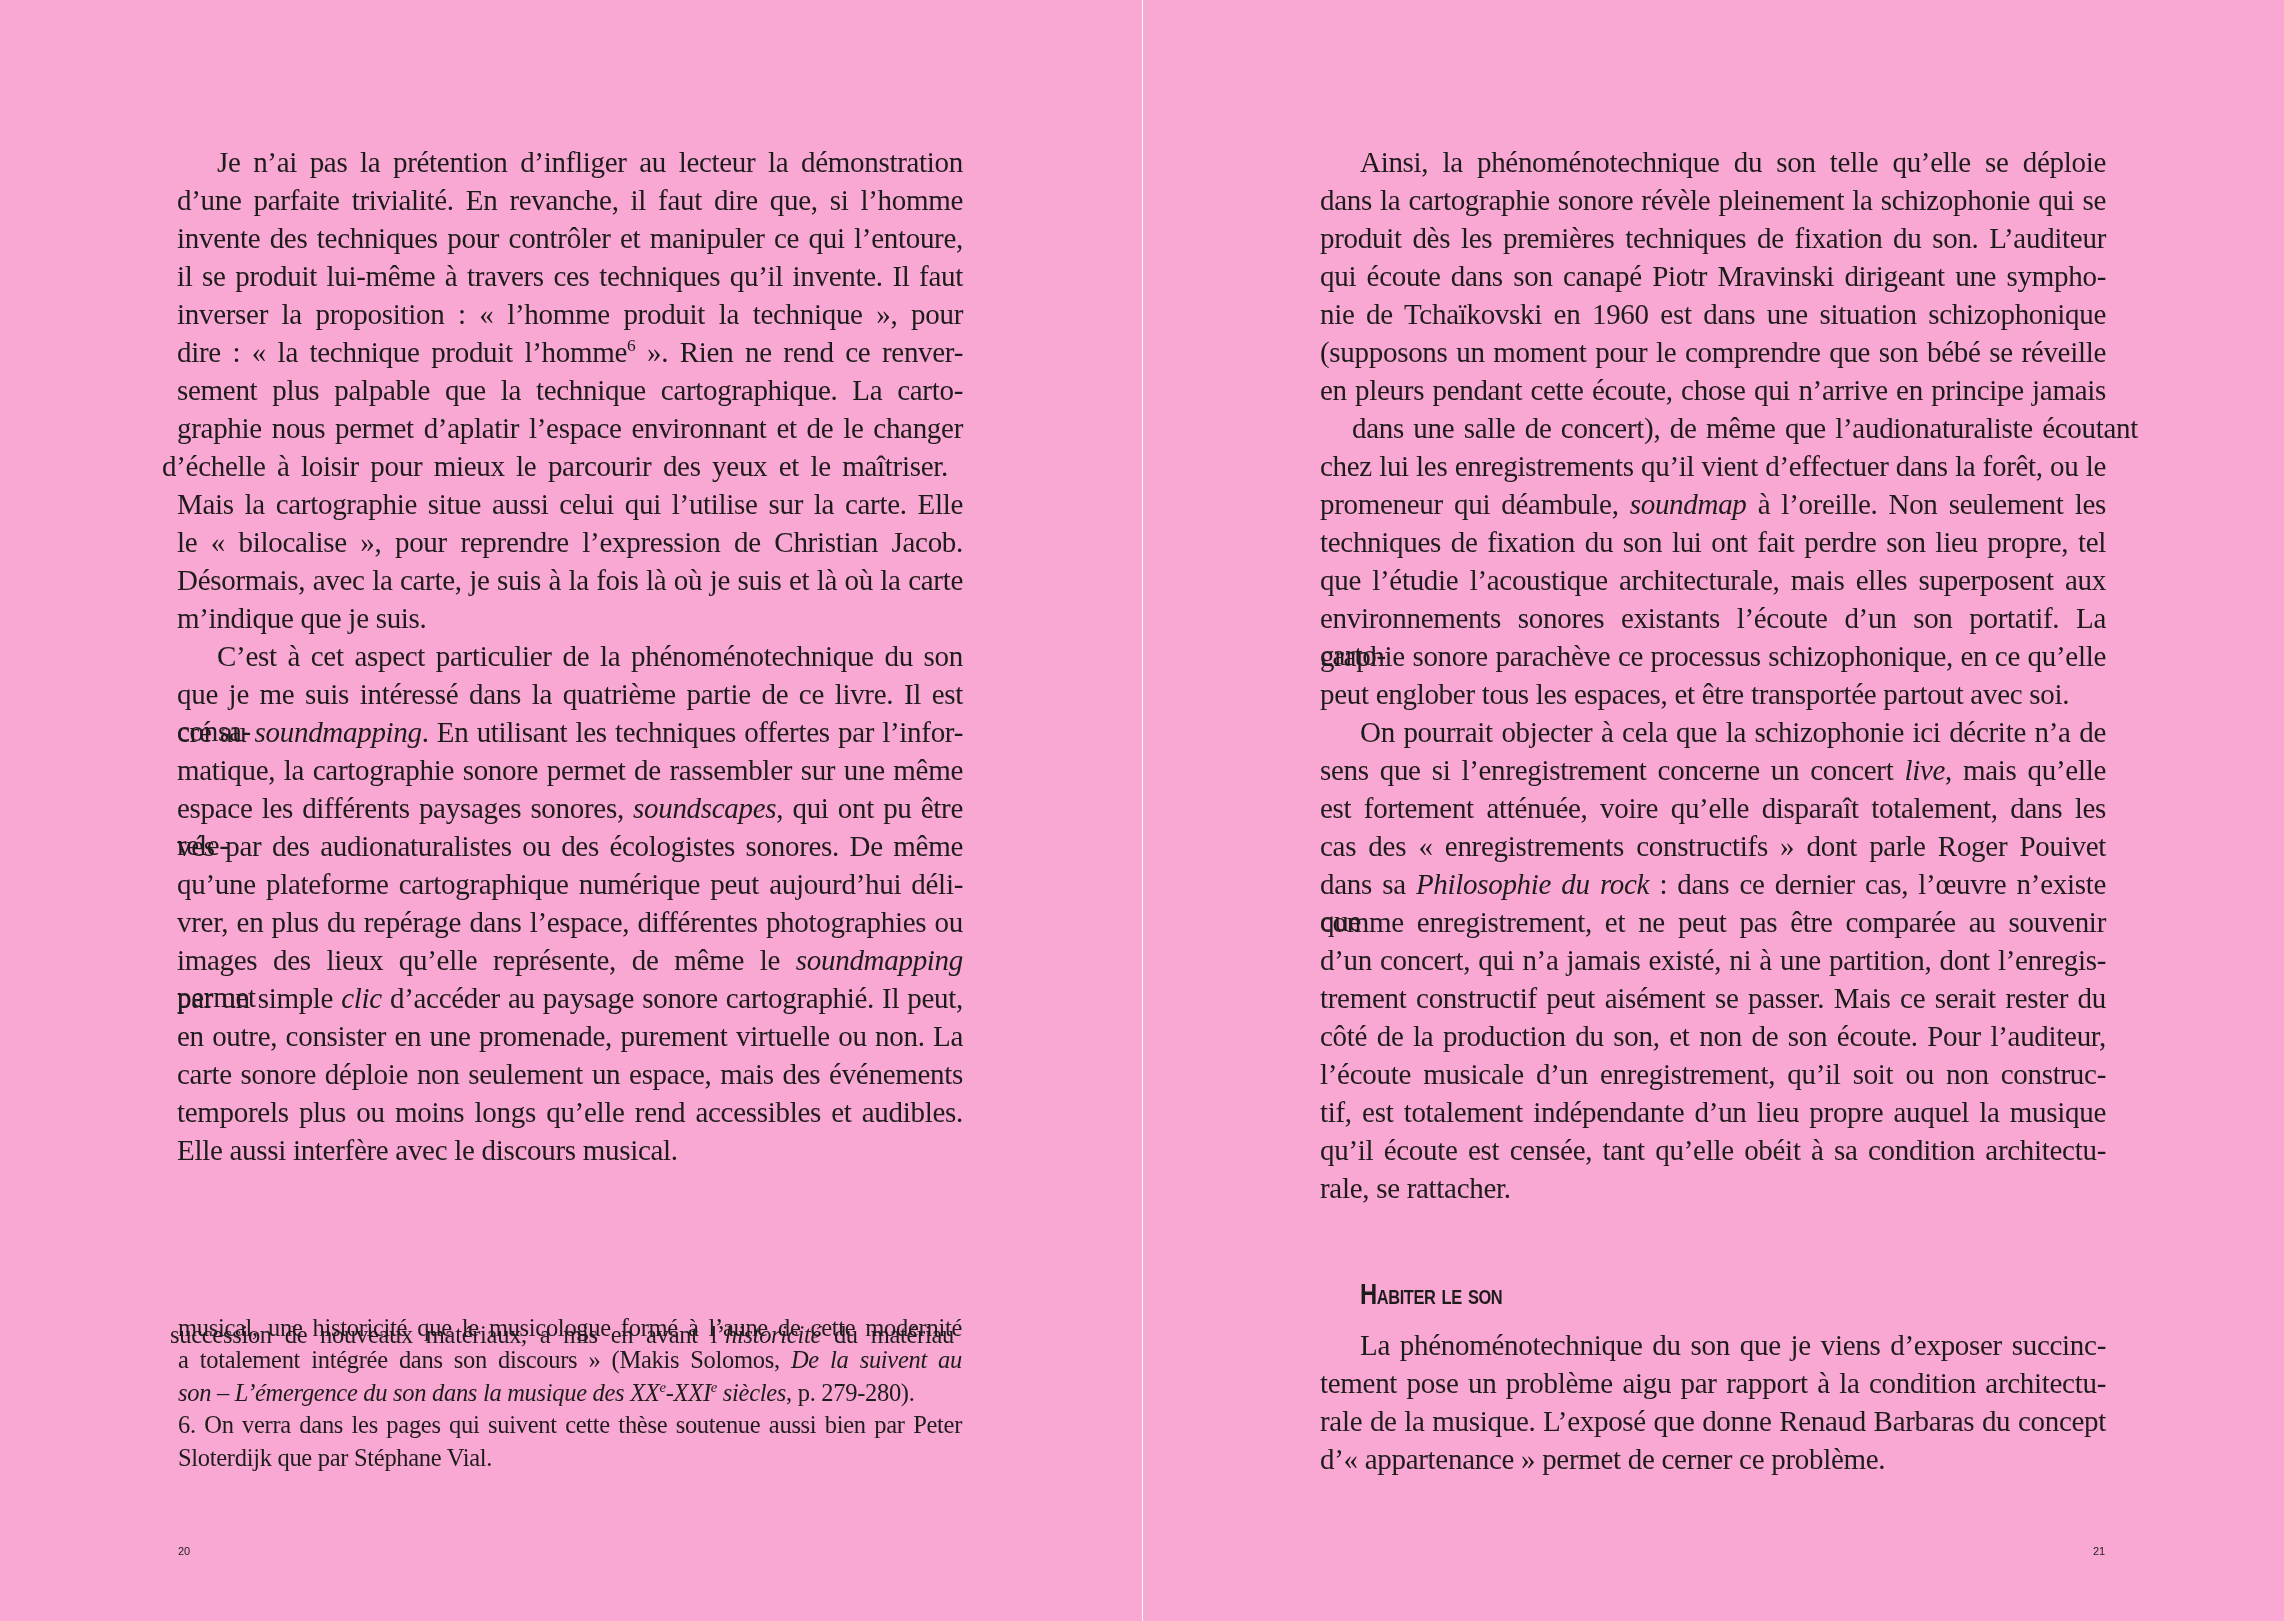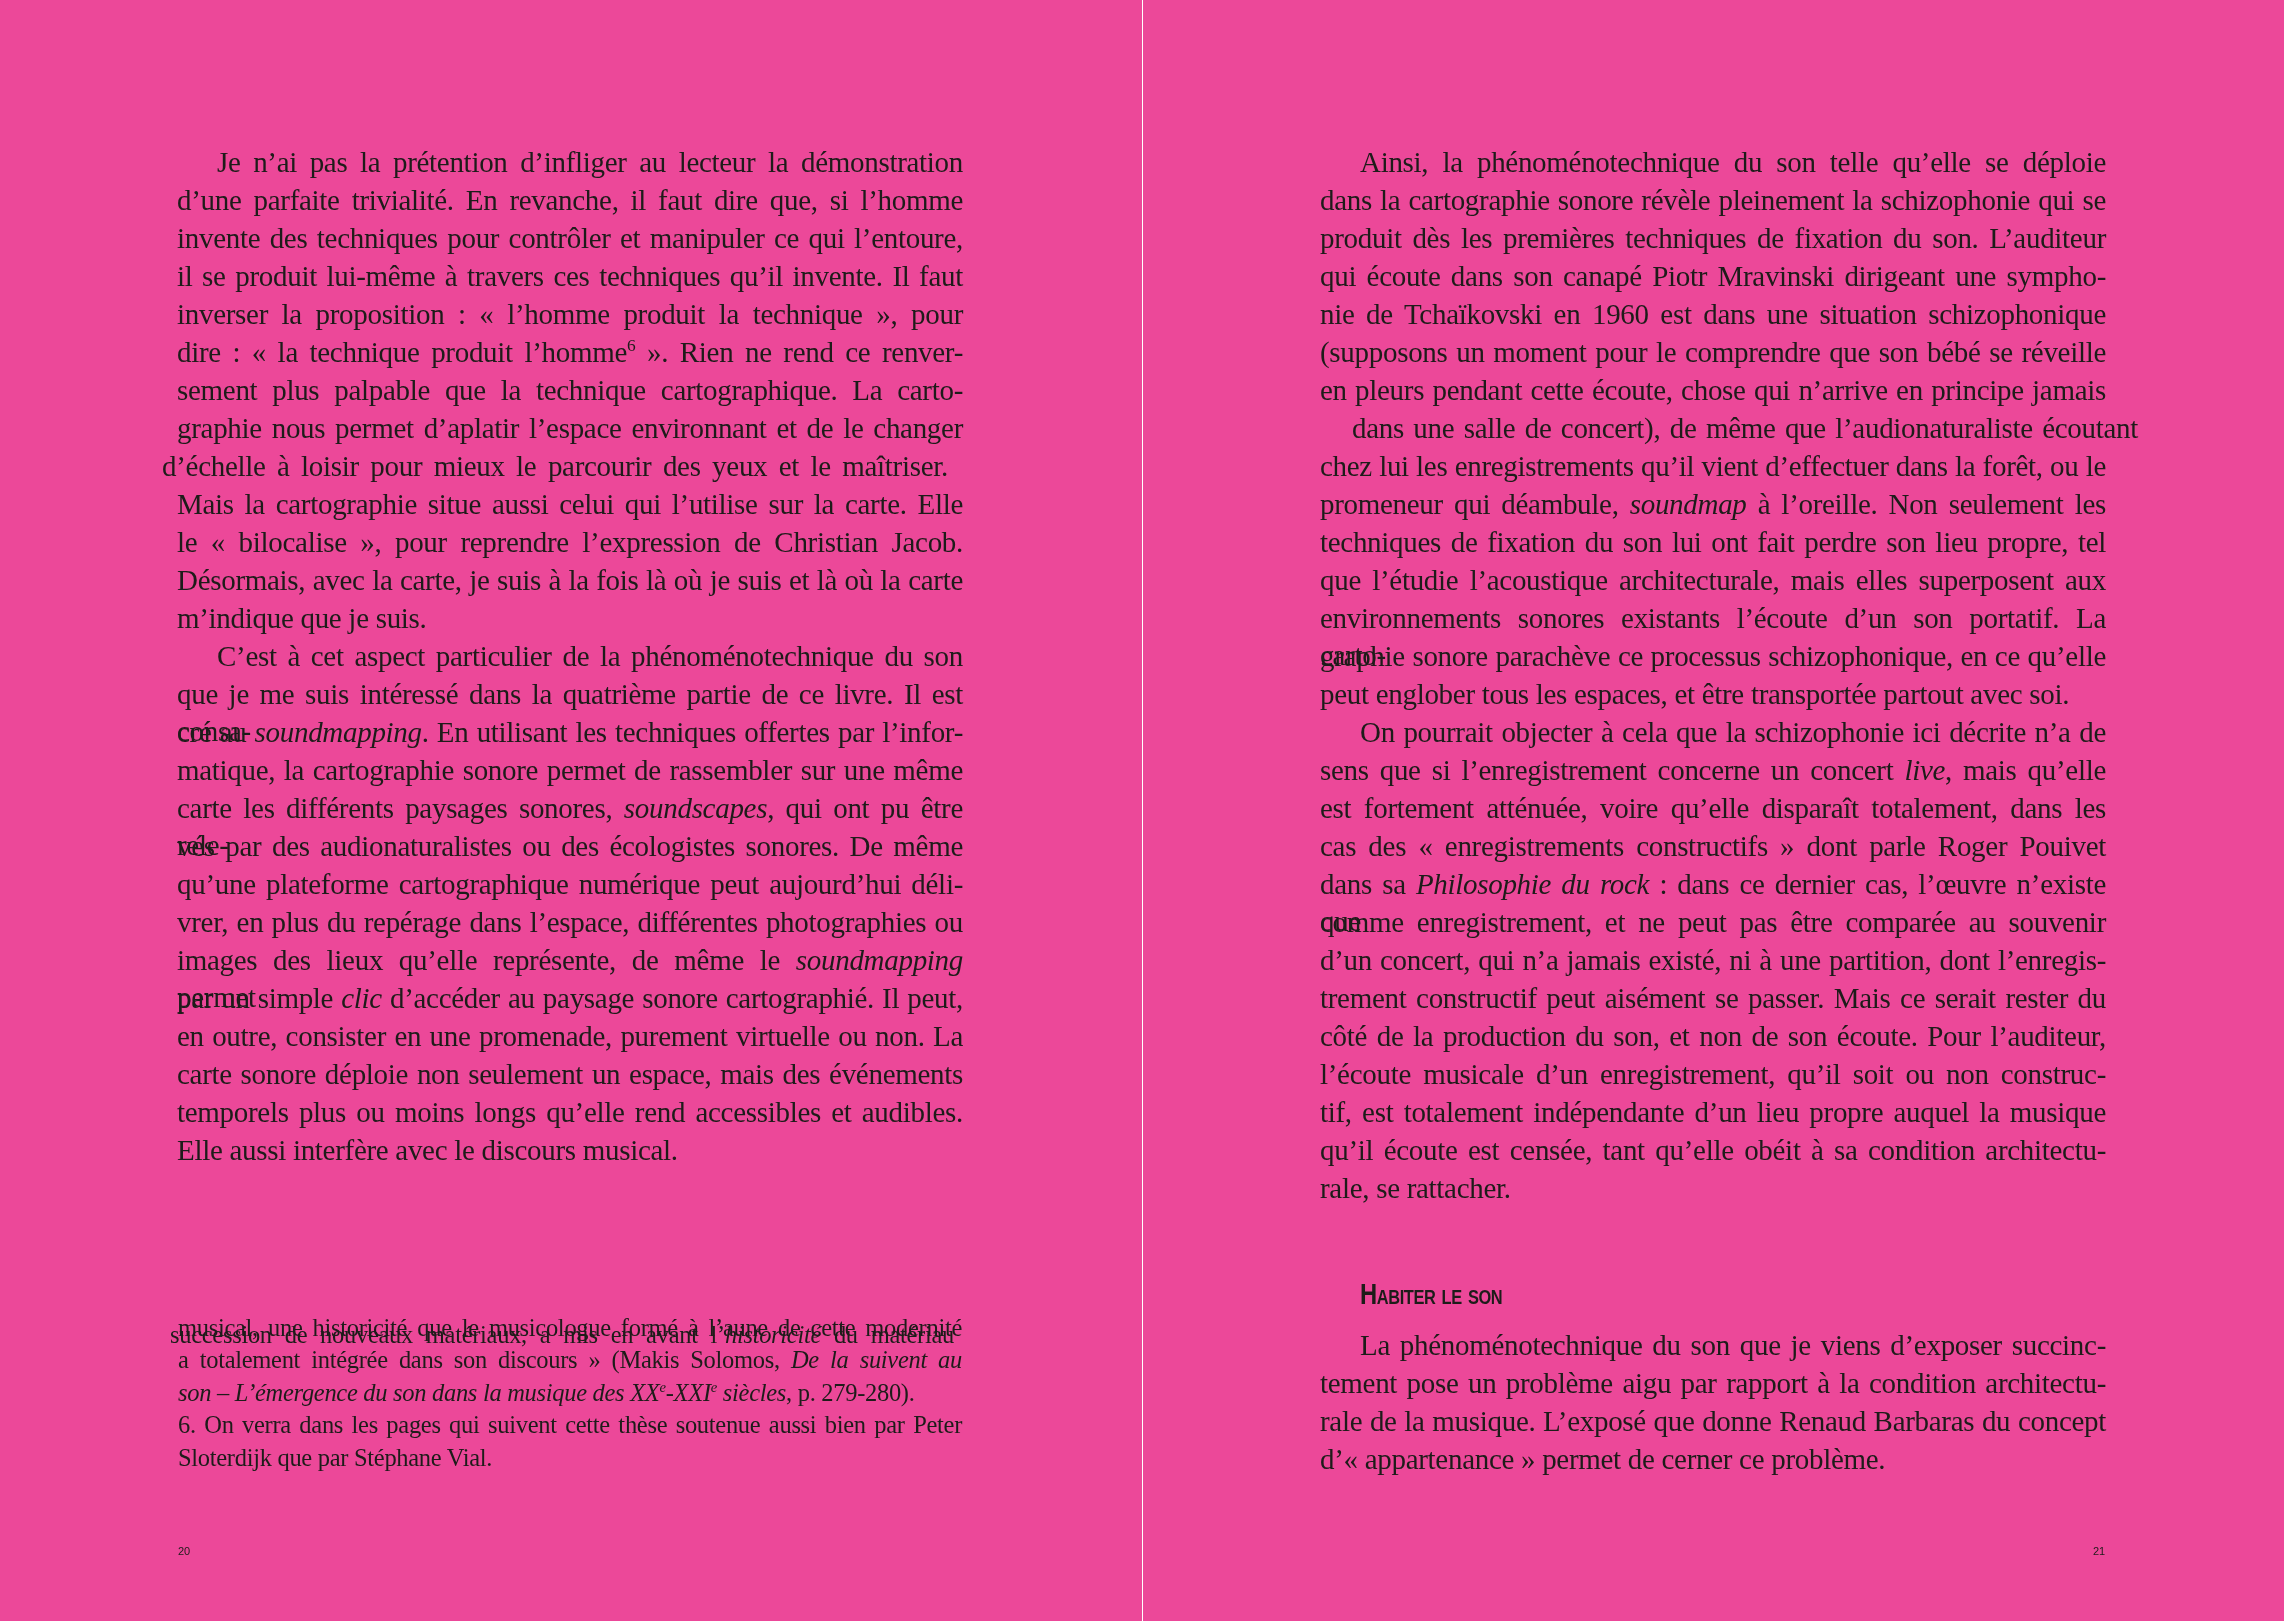--- a/index.html
+++ b/index.html
@@ -1,17 +1,17 @@
 <!DOCTYPE html>
 <html><head>
 <meta charset="utf-8">
 <style>
   html, body { margin: 0; padding: 0; background: #ffffff; }
   body { width: 2285px; height: 1621px; position: relative; overflow: hidden; }
-  .page { position: absolute; top: 0; height: 1621px; width: 1142px; background: #ec4899; }
+  .page { position: absolute; top: 0; height: 1621px; width: 1142px; background: #f9a8d4; }
   .page.left { left: 0; }
   .page.right { left: 1143px; text-decoration: underline; }
   .line {
     position: absolute;
     font-family: "Liberation Serif", "DejaVu Serif", serif;
     font-size: 29px;
     line-height: 37px;
     color: #1e1c1a;
     white-space: nowrap;
     text-align: justify;
@@ -69,21 +69,21 @@
       <div class="line" style="left: 177px; width: 786px; top: 410px; white-space: normal; height: 38px; overflow: visible;"><span>graphie nous permet d’aplatir l’espace environnant et de le changer</span></div>
       <div class="line" style="left: 162px; width: 786px; top: 448px; white-space: normal; height: 38px; overflow: visible;"><span>d’échelle à loisir pour mieux le parcourir des yeux et le maîtriser.</span></div>
       <div class="line" style="left: 177px; width: 786px; top: 486px; white-space: normal; height: 38px; overflow: visible;"><span>Mais la cartographie situe aussi celui qui l’utilise sur la carte. Elle</span></div>
       <div class="line" style="left: 177px; width: 786px; top: 524px; white-space: normal; height: 38px; overflow: visible;"><span>le « bilocalise », pour reprendre l’expression de Christian Jacob.</span></div>
       <div class="line" style="left: 177px; width: 786px; top: 562px; white-space: normal; height: 38px; overflow: visible;"><span>Désormais, avec la carte, je suis à la fois là où je suis et là où la carte</span></div>
       <div class="line last" style="left: 177px; width: 786px; top: 600px; white-space: normal; height: 38px; overflow: visible;"><span>m’indique que je suis.</span></div>
       <div class="line indent" style="left: 177px; width: 786px; top: 638px; white-space: normal; height: 38px; overflow: visible;"><span>C’est à cet aspect particulier de la phénoménotechnique du son</span></div>
       <div class="line" style="left: 177px; width: 786px; top: 676px; white-space: normal; height: 38px; overflow: visible;"><span>que je me suis intéressé dans la quatrième partie de ce livre. Il est consa-</span></div>
       <div class="line" style="left: 177px; width: 786px; top: 714px; white-space: normal; height: 38px; overflow: visible;"><span>cré au </span><span style="font-style: italic;">soundmapping</span><span>. En utilisant les techniques offertes par l’infor-</span></div>
       <div class="line" style="left: 177px; width: 786px; top: 752px; white-space: normal; height: 38px; overflow: visible;"><span>matique, la cartographie sonore permet de rassembler sur une même</span></div>
-      <div class="line" style="left: 177px; width: 786px; top: 790px; white-space: normal; height: 38px; overflow: visible;"><span>carte les différents paysages sonores, </span><span style="font-style: italic;">soundscapes</span><span>, qui ont pu être rele-</span></div>
+      <div class="line" style="left: 177px; width: 786px; top: 790px; white-space: normal; height: 38px; overflow: visible;"><span>espace les différents paysages sonores, </span><span style="font-style: italic;">soundscapes</span><span>, qui ont pu être rele-</span></div>
       <div class="line" style="left: 177px; width: 786px; top: 828px; white-space: normal; height: 38px; overflow: visible;"><span>vés par des audionaturalistes ou des écologistes sonores. De même</span></div>
       <div class="line" style="left: 177px; width: 786px; top: 866px; white-space: normal; height: 38px; overflow: visible;"><span>qu’une plateforme cartographique numérique peut aujourd’hui déli-</span></div>
       <div class="line" style="left: 177px; width: 786px; top: 904px; white-space: normal; height: 38px; overflow: visible;"><span>vrer, en plus du repérage dans l’espace, différentes photographies ou</span></div>
       <div class="line" style="left: 177px; width: 786px; top: 942px; white-space: normal; height: 38px; overflow: visible;"><span>images des lieux qu’elle représente, de même le </span><span style="font-style: italic;">soundmapping</span><span> permet</span></div>
       <div class="line" style="left: 177px; width: 786px; top: 980px; white-space: normal; height: 38px; overflow: visible;"><span>par un simple </span><span style="font-style: italic;">clic</span><span> d’accéder au paysage sonore cartographié. Il peut,</span></div>
       <div class="line" style="left: 177px; width: 786px; top: 1018px; white-space: normal; height: 38px; overflow: visible;"><span>en outre, consister en une promenade, purement virtuelle ou non. La</span></div>
       <div class="line" style="left: 177px; width: 786px; top: 1056px; white-space: normal; height: 38px; overflow: visible;"><span>carte sonore déploie non seulement un espace, mais des événements</span></div>
       <div class="line" style="left: 177px; width: 786px; top: 1094px; white-space: normal; height: 38px; overflow: visible;"><span>temporels plus ou moins longs qu’elle rend accessibles et audibles.</span></div>
       <div class="line last" style="left: 177px; width: 786px; top: 1132px; white-space: normal; height: 38px; overflow: visible;"><span>Elle aussi interfère avec le discours musical.</span></div>
     </div>

